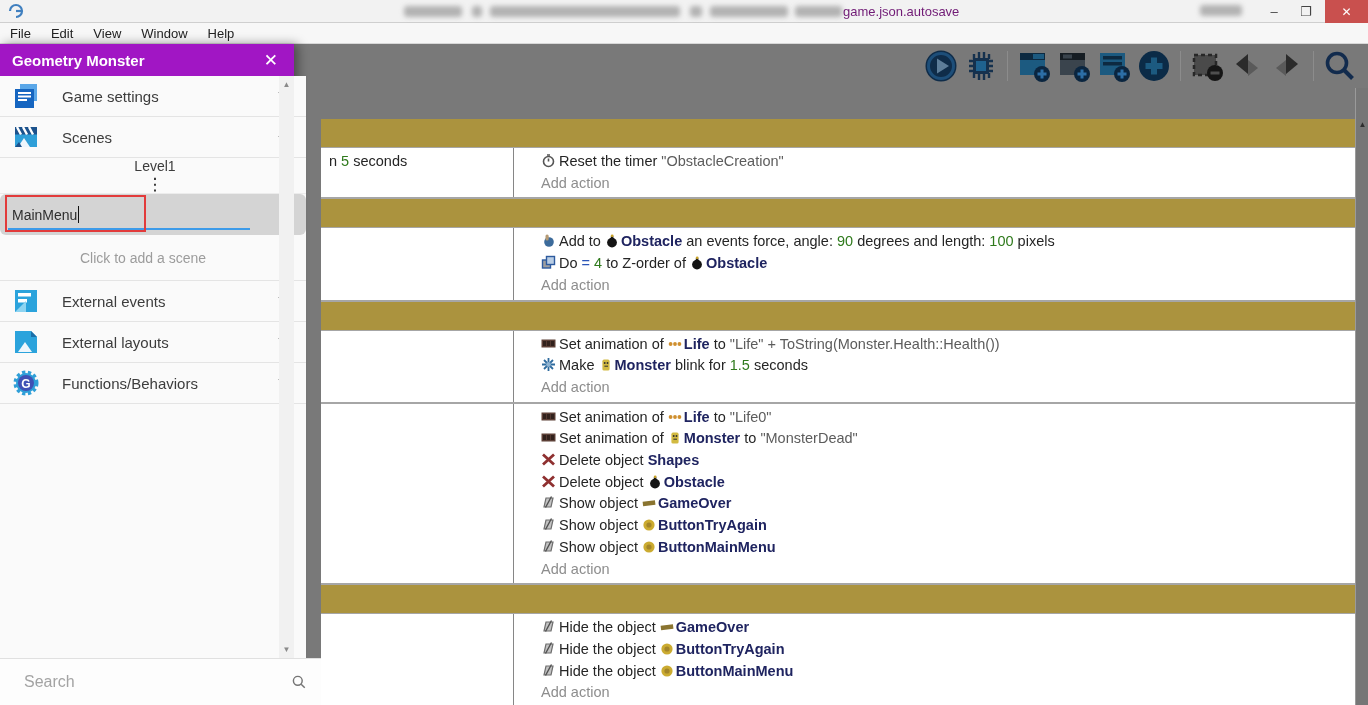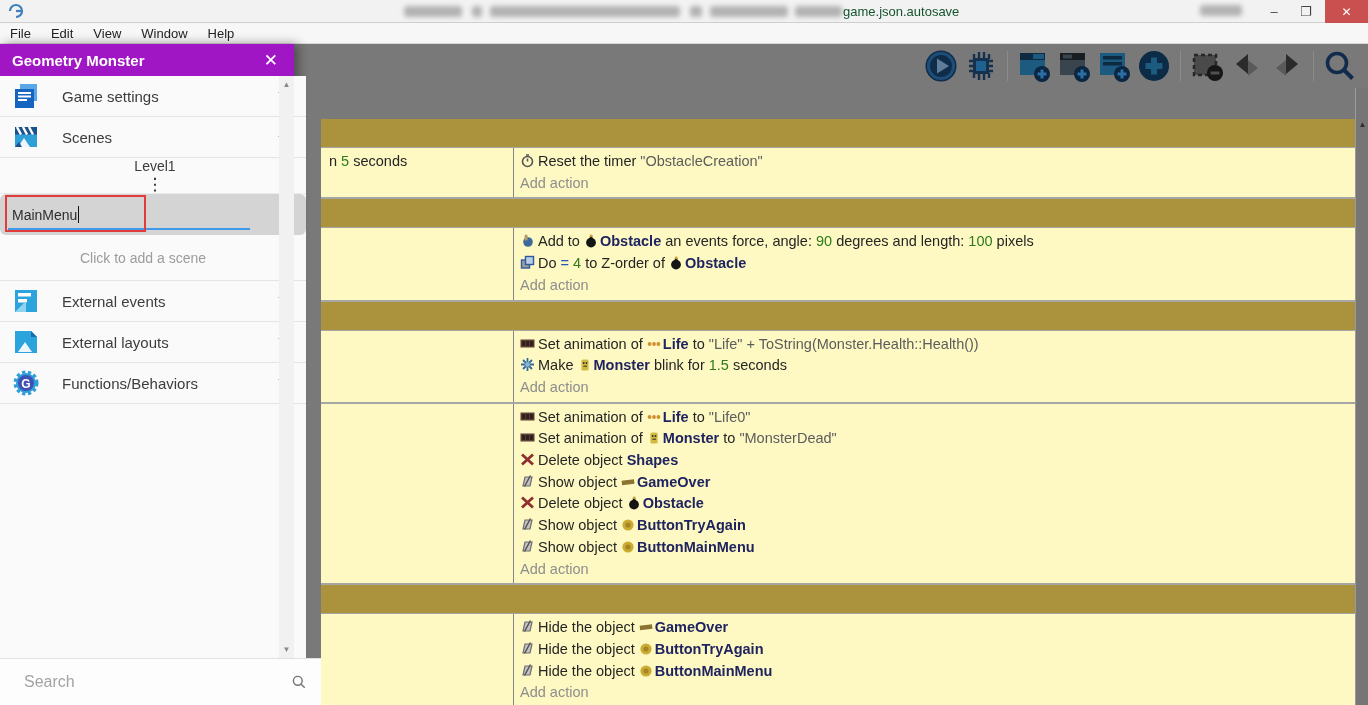--- a/index.html
+++ b/index.html
@@ -5,21 +5,21 @@
   * { margin:0; padding:0; box-sizing:border-box; }
   html,body { width:1368px; height:705px; overflow:hidden;
     font-family:"Liberation Sans", sans-serif; background:#797979; }
 
   
   .titlebar { position:absolute; left:0; top:0; width:1368px; height:23px;
     background:#f2f2f2; border-bottom:1px solid #cfcfcf; }
   .app-logo { position:absolute; left:8px; top:3px; width:16px; height:16px; }
   .blur-blob { position:absolute; top:6px; height:11px; background:#9d9d9d;
     filter:blur(2.5px); border-radius:3px; opacity:.75; }
-  .win-title { position:absolute; left:843px; top:4px; font-size:13px; color:#14532d; }
+  .win-title { position:absolute; left:843px; top:4px; font-size:13px; color:#701a75; }
   .win-btn { position:absolute; top:0; height:23px; display:flex; align-items:center;
     justify-content:center; font-size:13px; color:#444; }
   .btn-min { left:1258px; width:32px; }
   .btn-restore { left:1290px; width:32px; }
   .btn-close { left:1325px; width:43px; background:#c9504e; color:#fff; font-size:12px; }
 
   
   .menubar { position:absolute; left:0; top:23px; width:1368px; height:21px;
     background:#f7f7f7; border-bottom:1px solid #d8d8d8; display:flex; align-items:center; }
   .menubar .menu-item { font-size:13px; color:#222; padding:0 10px; height:21px;
@@ -30,21 +30,21 @@
 
   
   .events-pane { position:absolute; left:321px; top:0; width:1047px; height:661px;
     background:#797979; overflow:hidden; }
   .events-toolbar { height:44px; display:flex; align-items:center;
     justify-content:flex-end; padding-right:10px; gap:4px; }
   .tb-icon { width:36px; height:36px; display:flex; align-items:center; justify-content:center; }
   .tb-sep { width:1px; height:30px; background:#8c8c8c; margin:0 4px; }
   .events-list { margin:31px 13px 0 0; background:#a6a6a6; }
   .evt-header { height:28px; background:#ab933e; margin-bottom:1px; }
-  .evt-row { display:flex; margin-bottom:2px; background:#fef9c3; }
+  .evt-row { display:flex; margin-bottom:2px; background:#ffffff;gap:21px; }
   .evt-cond { width:193px; border-right:1px solid #868686; padding:3px 4px 3px 8px; }
   .evt-act { flex:1; padding:3px 4px 3px 6px; }
   .evt-line { line-height:21.7px; font-size:14.5px; color:#252525; white-space:nowrap; }
   .seg-obj { font-weight:bold; color:#1f2460; }
   .seg-val { color:#2f7a1c; }
   .seg-str { color:#5c5c5c; }
   .seg-op  { color:#2c55b8; }
   .add-action { color:#8d8d8d; }
   .mini-icon { display:inline-block; width:15px; height:15px; vertical-align:-2px; margin-right:3px; }
   .obj-icon  { display:inline-block; width:14px; height:14px; vertical-align:-2px; margin-right:2px; }
@@ -287,32 +287,32 @@
                 </svg></span><span>Set animation of </span><span class="obj-icon"><svg viewBox="0 0 14 14">
                   <rect x="3.4" y="1.6" width="7.2" height="11" rx="1.6" fill="#d2ba42"></rect>
                   <circle cx="5.7" cy="5" r="0.95" fill="#2e2e2e"></circle>
                   <circle cx="8.5" cy="5" r="0.95" fill="#2e2e2e"></circle>
                   <path d="M5.4 8.2h3.6" stroke="#2e2e2e" stroke-width="1"></path>
                 </svg></span><span class="seg-obj">Monster</span><span> to </span><span class="seg-str">"MonsterDead"</span></div>
             <div class="evt-line"><span class="mini-icon"><svg viewBox="0 0 15 15">
                   <path d="M2 2.5l11 10M13 2.5l-11 10" stroke="#8f3030" stroke-width="2.8"></path>
                 </svg></span><span>Delete object </span><span class="seg-obj">Shapes</span></div>
             <div class="evt-line"><span class="mini-icon"><svg viewBox="0 0 15 15">
-                  <path d="M5 3h7l-2 9H3z" fill="#c4c4c4" stroke="#6e6e6e" stroke-width="1.2"></path>
-                  <path d="M4.5 12.5L10.5 1.5" stroke="#4f4f4f" stroke-width="1.4"></path>
-                </svg></span><span>Show object </span><span class="obj-icon"><svg viewBox="0 0 14 14">
-                  <rect x="0.8" y="5" width="12.4" height="4.6" fill="#8a7430" transform="rotate(-7 7 7)"></rect>
-                </svg></span><span class="seg-obj">GameOver</span></div>
-            <div class="evt-line"><span class="mini-icon"><svg viewBox="0 0 15 15">
                   <path d="M2 2.5l11 10M13 2.5l-11 10" stroke="#8f3030" stroke-width="2.8"></path>
                 </svg></span><span>Delete object </span><span class="obj-icon"><svg viewBox="0 0 14 14">
                   <circle cx="7" cy="8.6" r="4.9" fill="#141414"></circle>
                   <rect x="5.8" y="2.2" width="2.6" height="3.4" fill="#141414"></rect>
                   <circle cx="7.2" cy="1.8" r="1.4" fill="#c9a32a"></circle>
                 </svg></span><span class="seg-obj">Obstacle</span></div>
+            <div class="evt-line"><span class="mini-icon"><svg viewBox="0 0 15 15">
+                  <path d="M5 3h7l-2 9H3z" fill="#c4c4c4" stroke="#6e6e6e" stroke-width="1.2"></path>
+                  <path d="M4.5 12.5L10.5 1.5" stroke="#4f4f4f" stroke-width="1.4"></path>
+                </svg></span><span>Show object </span><span class="obj-icon"><svg viewBox="0 0 14 14">
+                  <rect x="0.8" y="5" width="12.4" height="4.6" fill="#8a7430" transform="rotate(-7 7 7)"></rect>
+                </svg></span><span class="seg-obj">GameOver</span></div>
             <div class="evt-line"><span class="mini-icon"><svg viewBox="0 0 15 15">
                   <path d="M5 3h7l-2 9H3z" fill="#c4c4c4" stroke="#6e6e6e" stroke-width="1.2"></path>
                   <path d="M4.5 12.5L10.5 1.5" stroke="#4f4f4f" stroke-width="1.4"></path>
                 </svg></span><span>Show object </span><span class="obj-icon"><svg viewBox="0 0 14 14">
                   <circle cx="7" cy="7" r="5.6" fill="#cbab31"></circle>
                   <circle cx="7" cy="7" r="2.6" fill="#a3852a"></circle>
                 </svg></span><span class="seg-obj">ButtonTryAgain</span></div>
             <div class="evt-line"><span class="mini-icon"><svg viewBox="0 0 15 15">
                   <path d="M5 3h7l-2 9H3z" fill="#c4c4c4" stroke="#6e6e6e" stroke-width="1.2"></path>
                   <path d="M4.5 12.5L10.5 1.5" stroke="#4f4f4f" stroke-width="1.4"></path>

